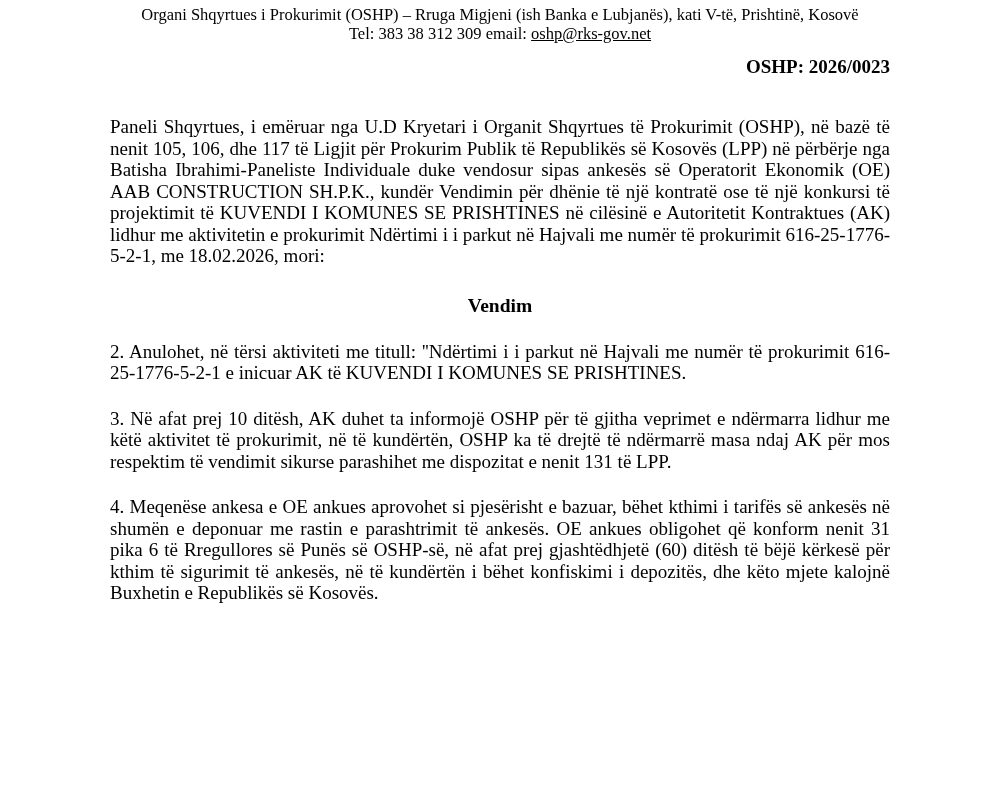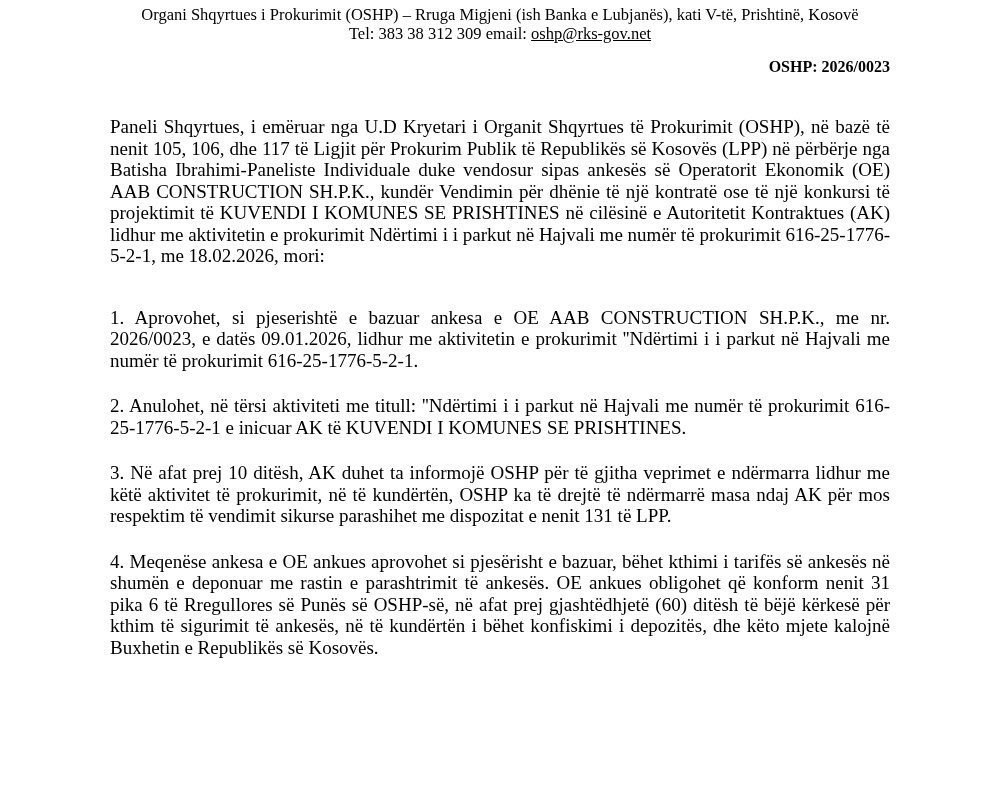--- a/index.html
+++ b/index.html
@@ -32,21 +32,21 @@
     white-space: nowrap;
   }
   .email-link {
     color: #000000;
     text-decoration: underline;
     cursor: pointer;
   }
   .case-no {
     text-align: right;
     font-weight: bold;
-    font-size: 16px;
+    font-size: 19px;
     line-height: 22px;
     margin-top: 13px;
   }
   .body-par {
     text-align: justify;
     font-size: 19px;
     line-height: 21.5px;
     margin: 0;
   }
   .intro {
@@ -76,23 +76,23 @@
 
     <div class="letterhead">
       <div class="addr">Organi Shqyrtues i Prokurimit (OSHP) – Rruga Migjeni (ish Banka e Lubjanës), kati V-të, Prishtinë, Kosovë</div>
       <div class="contact"><span>Tel: 383 38 312 309 email: </span><a class="email-link">oshp@rks-gov.net</a></div>
     </div>
 
     <div class="case-no">OSHP: 2026/0023</div>
 
     <p class="body-par intro">Paneli Shqyrtues, i emëruar nga U.D Kryetari i Organit Shqyrtues të Prokurimit (OSHP), në bazë të nenit 105, 106, dhe 117 të Ligjit për Prokurim Publik të Republikës së Kosovës (LPP) në përbërje nga Batisha Ibrahimi-Paneliste Individuale  duke vendosur sipas ankesës së Operatorit Ekonomik (OE) AAB CONSTRUCTION SH.P.K., kundër Vendimin për dhënie të një kontratë ose të një konkursi të projektimit të KUVENDI I KOMUNES SE PRISHTINES në cilësinë e Autoritetit Kontraktues (AK) lidhur me aktivitetin e prokurimit Ndërtimi i i parkut në Hajvali me numër të prokurimit 616-25-1776-5-2-1, me 18.02.2026, mori:</p>
 
+    <h2 class="heading heading-vendim">Vendim</h2>
 
     <div>
-      <p class="body-par item-1">1. Aprovohet, si pjeserishtë e bazuar ankesa e OE AAB CONSTRUCTION SH.P.K., me nr. 2026/0023, e datës 09.01.2026, lidhur me aktivitetin e prokurimit ''Ndërtimi i i parkut në Hajvali me numër të prokurimit 616-25-1776-5-2-1.</p>
       <p class="body-par item-n">2. Anulohet, në tërsi aktiviteti me titull: ''Ndërtimi i i parkut në Hajvali me numër të prokurimit 616-25-1776-5-2-1  e inicuar AK të KUVENDI I KOMUNES SE PRISHTINES.</p>
       <p class="body-par item-n">3. Në afat prej 10 ditësh, AK duhet ta informojë OSHP për të gjitha veprimet e ndërmarra lidhur me këtë aktivitet të prokurimit, në të kundërtën, OSHP ka të drejtë të ndërmarrë masa ndaj AK për mos respektim të vendimit sikurse parashihet me dispozitat e nenit 131 të LPP.</p>
       <p class="body-par item-n">4. Meqenëse ankesa e OE ankues aprovohet si pjesërisht e bazuar, bëhet kthimi i tarifës së ankesës në shumën e deponuar me rastin e parashtrimit të ankesës. OE ankues obligohet që konform nenit 31 pika 6 të Rregullores së Punës së OSHP-së, në afat prej gjashtëdhjetë (60) ditësh të bëjë kërkesë për kthim të sigurimit të ankesës, në të kundërtën i bëhet konfiskimi i depozitës, dhe këto mjete kalojnë Buxhetin e Republikës së Kosovës.</p>
     </div>
 
 
   </div>
 </div>
 
 </body></html>

